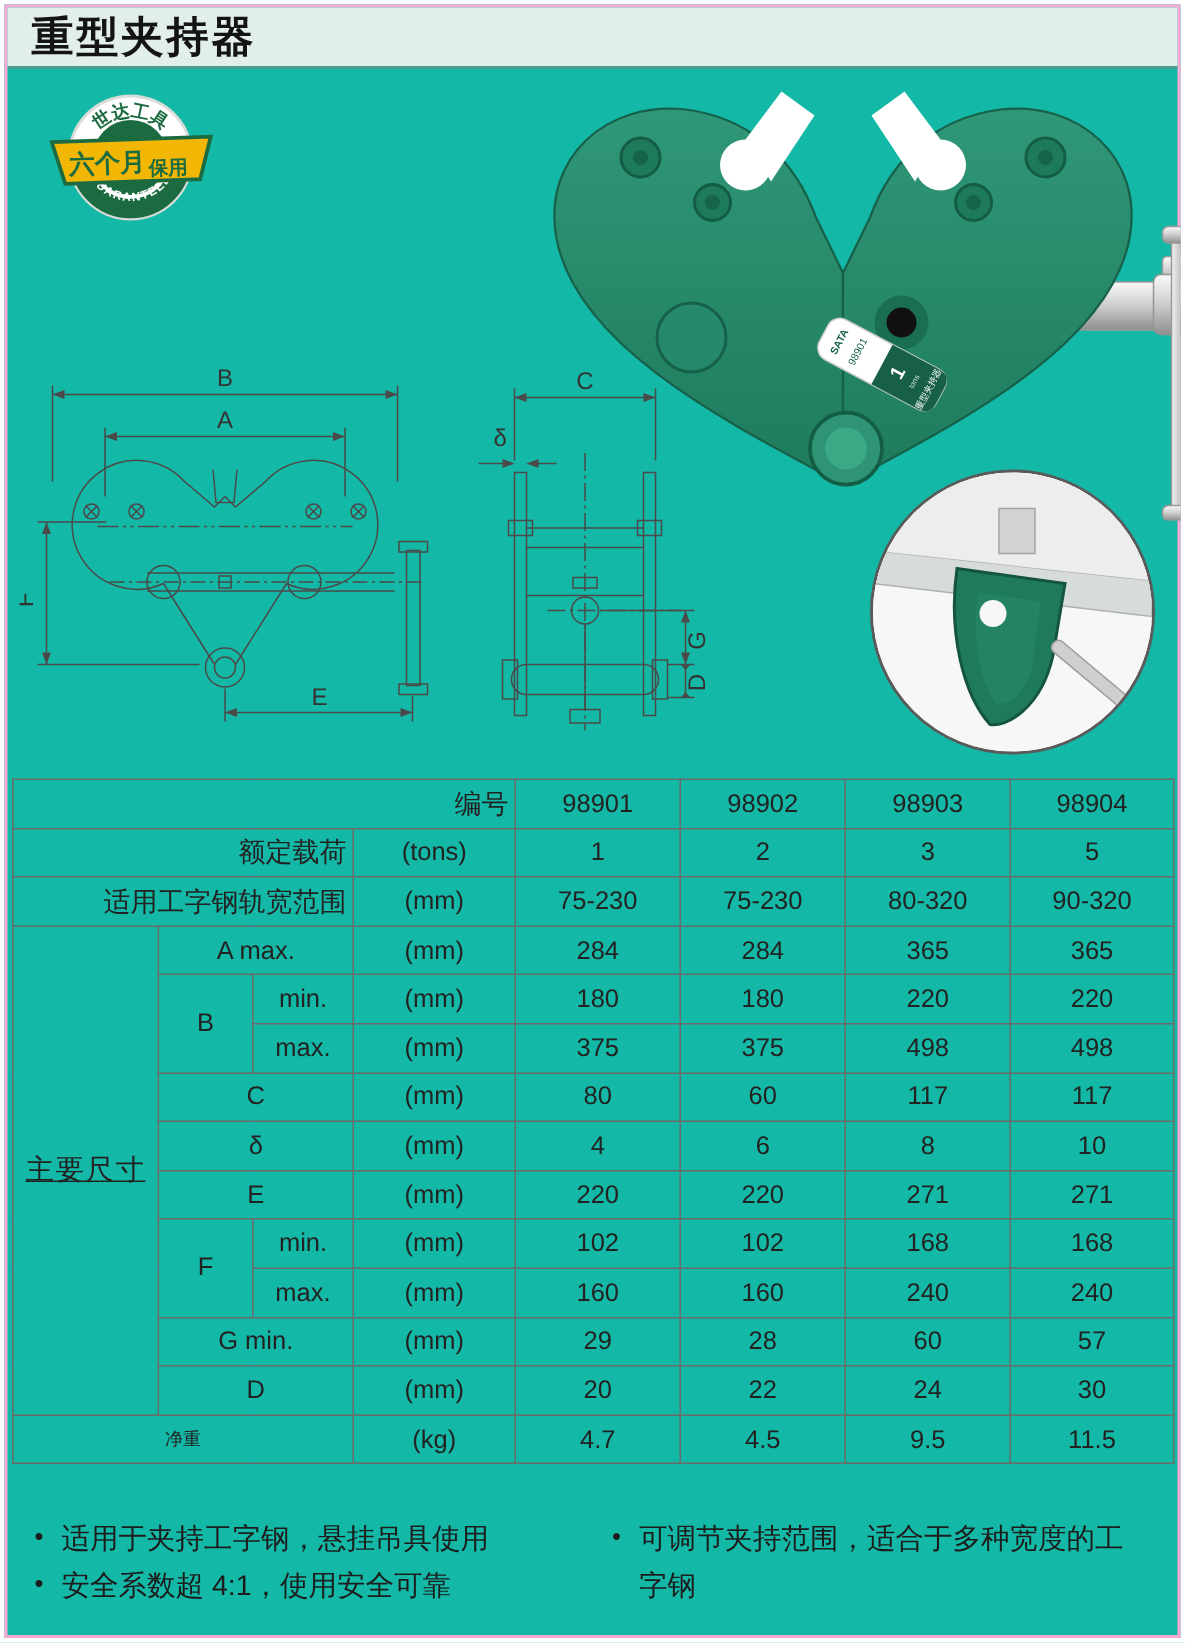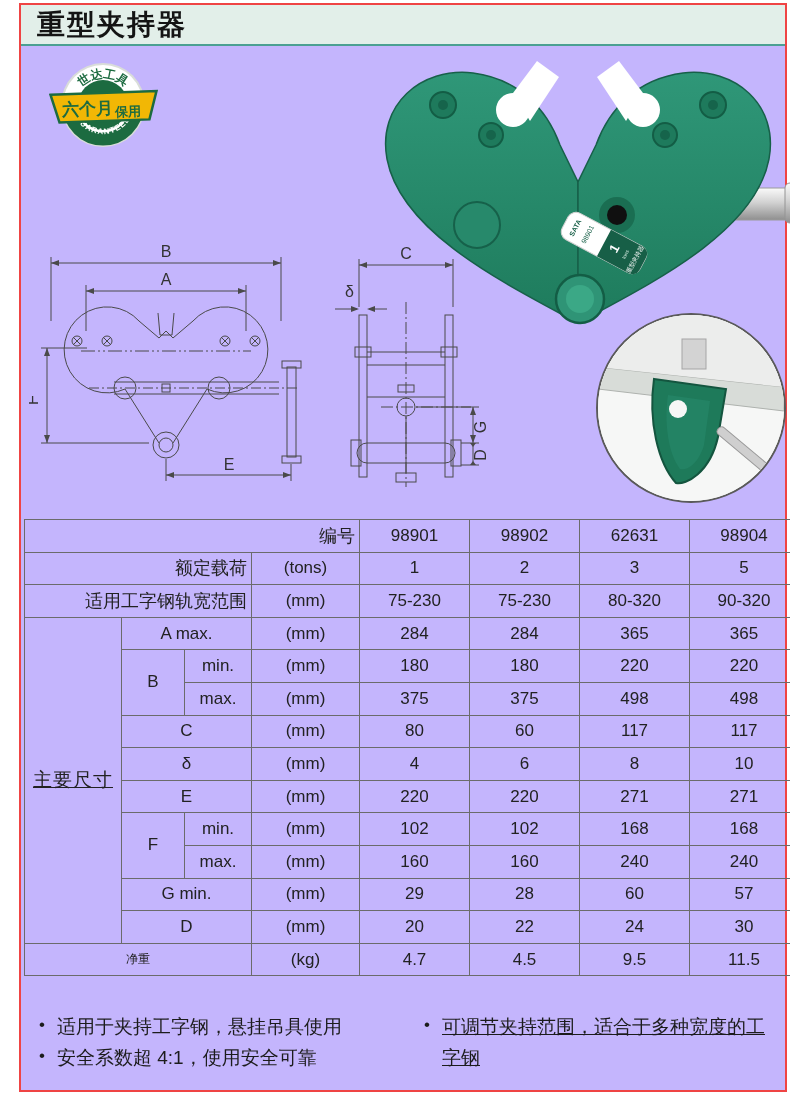--- a/index.html
+++ b/index.html
@@ -1,39 +1,39 @@
 <!DOCTYPE html>
 <html><head>
 <meta charset="utf-8">
 <style>
   * { margin:0; padding:0; box-sizing:border-box; }
   html,body { background:#fff; }
   body { width:790px; height:1095px; font-family:"Liberation Sans","DejaVu Sans",sans-serif; position:relative; overflow:hidden; }
   #app { position:absolute; inset:0; background:#fff; }
-  .frame { position:absolute; left:3px; top:3px; right:3px; bottom:3px; border:2px solid #ef4444; background:#c4b5fd;margin-left:16px; }
+  .frame { position:absolute; left:3px; top:3px; right:3px; bottom:3px; border:2px solid #f9a8d4; background:#14b8a6; }
   .titlebar { position:absolute; left:0; right:0; top:0; height:41px; background:#E2EFE9; border-bottom:2px solid #4BA092;
               display:flex; align-items:center; padding-left:16px; }
   .titlebar .title { font-size:28px; font-weight:bold; color:#141414; letter-spacing:2px; }
 
   .abs { position:absolute; }
 
   
   table.spec { border-collapse:collapse; table-layout:fixed; width:774px; font-size:17px; color:#222; }
   table.spec td { border:1.5px solid #6b6b6b; height:32.6px; text-align:center; padding:0 4px; white-space:nowrap; }
   table.spec td.lbl { text-align:right; padding-left:10px; font-size:18px; }
   table.spec td.grp { font-size:19px; letter-spacing:1px;text-decoration:underline; }
   table.spec td.num { font-family:"Liberation Sans","DejaVu Sans",sans-serif; }
 
   
   .notes { display:flex; font-size:19px; color:#1c1c1c; line-height:1.65; }
   .notes ul { list-style:none; }
   .notes li { padding-left:20px; position:relative; }
   .notes li::before { content:"•"; position:absolute; left:2px; top:0; font-size:17px; color:#1c1c1c; }
   .notes .col-left { width:385px; }
-  .notes .col-right { width:345px;text-decoration:underline; }
+  .notes .col-right { width:345px; }
 
   
   .inset { width:190px; height:190px; border-radius:50%; border:2px solid #5a5a5a; overflow:hidden; background:#fdfdfd; }
 
   svg text { font-family:"Liberation Sans","DejaVu Sans",sans-serif; }
   .dimtxt { font-size:16px; fill:#333; }
 </style>
 </head>
 <body>
 
@@ -265,21 +265,21 @@
         <col style="width:110px">
           <col style="width:110px">
           <col style="width:110px">
           <col style="width:109px">
       </colgroup>
       <tbody>
         <tr>
           <td class="lbl" colspan="4">编号</td>
           <td class="num">98901</td>
           <td class="num">98902</td>
-          <td class="num">62631</td>
+          <td class="num">98903</td>
           <td class="num">98904</td>
         </tr>
         <tr>
           <td class="lbl" colspan="3">额定载荷</td>
           <td class="num">(tons)</td>
           <td class="num">1</td>
           <td class="num">2</td>
           <td class="num">3</td>
           <td class="num">5</td>
         </tr>

